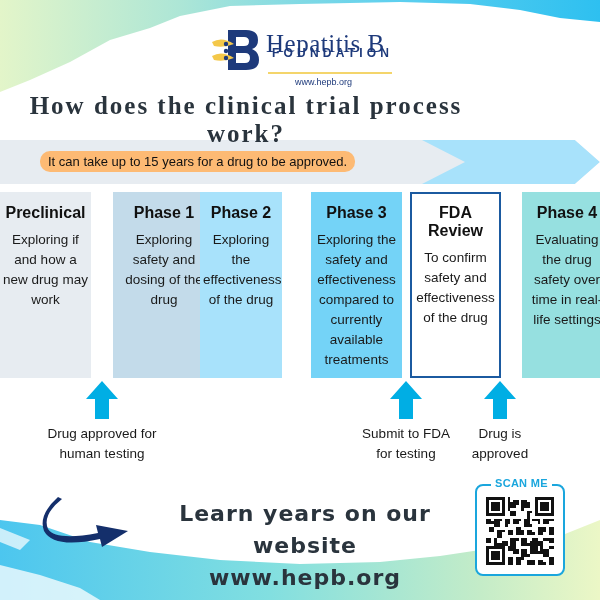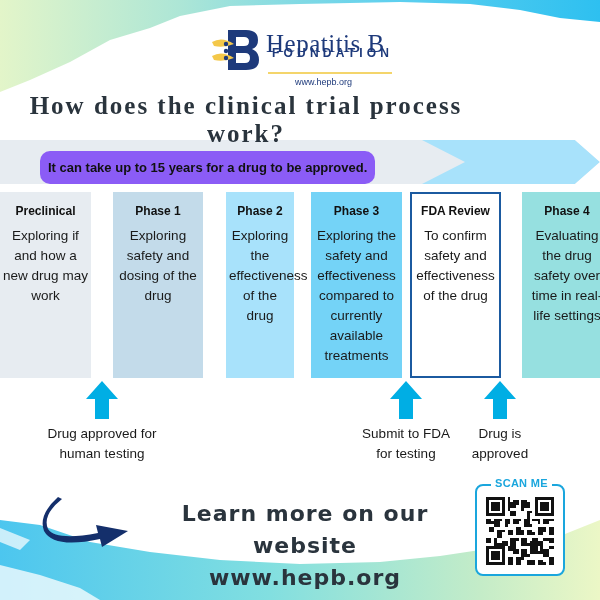--- a/index.html
+++ b/index.html
@@ -16,29 +16,29 @@
   .logo-sub { position: absolute; left: 62px; top: 20px; font-size: 12px; font-weight: bold;
     color: #1e3a7b; letter-spacing: 4.2px; white-space: nowrap; }
   .logo-rule { position: absolute; left: 58px; top: 46px; width: 124px; height: 2px; background: #f4d56b; }
   .logo-url { position: absolute; left: 85px; top: 51px; font-size: 9px; color: #1e3a7b; white-space: nowrap; }
 
   .headline { position: absolute; left: 4px; top: 92px; width: 484px; text-align: center; z-index: 2;
     font-family: Liberation Serif, serif; font-size: 25px; font-weight: bold; color: #2a343d;
     letter-spacing: 2px; }
 
   .timeline-bar { position: absolute; left: 0; top: 140px; width: 600px; height: 44px; z-index: 1; }
-  .timeline-note { position: absolute; left: 40px; top: 151px; z-index: 2; background: #8b5cf6;
-    border-radius: 10px; padding: 9px 8px; font-size: 13px; font-weight: bold; color: #111; white-space: nowrap; }
+  .timeline-note { position: absolute; left: 40px; top: 151px; z-index: 2; background: #fdba74;
+    border-radius: 10px; padding: 3px 8px; font-size: 13px; font-weight: normal; color: #111; white-space: nowrap; }
 
   .phase { position: absolute; top: 192px; height: 186px; text-align: center; z-index: 2; padding-top: 12px; }
-  .phase-title { font-size: 12px; font-weight: bold; color: #111; margin-bottom: 8px; }
+  .phase-title { font-size: 16px; font-weight: bold; color: #111; margin-bottom: 8px; }
   .phase-desc { font-size: 13.5px; line-height: 20px; color: #1a1a1a; padding: 0 3px; }
   .p-pre { left: 0; width: 91px; background: #e7ecf1; }
-  .p-1 { left: 113px; width: 90px; background: #c3dbea; }
-  .p-2 { left: 226px; width: 68px; background: #a8e2fb; }
+  .p-1 { left: 113px; width: 102px; background: #c3dbea; }
+  .p-2 { left: 200px; width: 82px; background: #a8e2fb; }
   .p-3 { left: 311px; width: 91px; background: #74d3f7; }
   .p-fda { left: 410px; width: 91px; background: #ffffff; border: 2.5px solid #1b5aa0; padding-top: 10px; }
   .p-4 { left: 510px; width: 90px; background: #96e0e0; margin-left: 12px; }
 
   .up-arrow { position: absolute; top: 381px; width: 32px; height: 38px; z-index: 2; }
   .arrow-label { position: absolute; top: 424px; text-align: center; font-size: 13.5px; line-height: 20px; color: #1a1a1a; z-index: 2; white-space: nowrap; }
 
   .curve-arrow { position: absolute; left: 40px; top: 497px; width: 90px; height: 50px; z-index: 2; }
   .cta { position: absolute; left: 135px; top: 498px; width: 340px; text-align: center; z-index: 2;
     font-family: "DejaVu Sans", sans-serif; font-size: 22px; font-weight: bold; color: #2a343d; line-height: 32px; letter-spacing: 1px; }
@@ -150,21 +150,21 @@
 </svg>
 <div class="arrow-label" style="left:462px;width:76px">
   <div>Drug is</div>
   <div>approved</div>
 </div>
 
 <svg class="curve-arrow" viewBox="0 0 90 50">
   <path d="M22,2 Q2,18 8,32 Q16,44 58,36 L56,28 L88,34 L62,50 L60,42 Q14,52 4,34 Q-2,18 18,0 Z" fill="#142f6b"></path>
 </svg>
 <div class="cta">
-  <div>Learn more on our website</div>
+  <div>Learn years on our website</div>
   <div>www.hepb.org</div>
 </div>
 
 <div class="qr-box">
   <div class="qr-label">SCAN ME</div>
   <svg class="qr-code" viewBox="0 0 25 25" shape-rendering="crispEdges">
     <rect width="25" height="25" fill="#ffffff"></rect>
     <g fill="#111">
       <path d="M0,0h7v7h-7z M1,1v5h5v-5z M2,2h3v3h-3z"></path>
       <path d="M18,0h7v7h-7z M19,1v5h5v-5z M20,2h3v3h-3z"></path>

